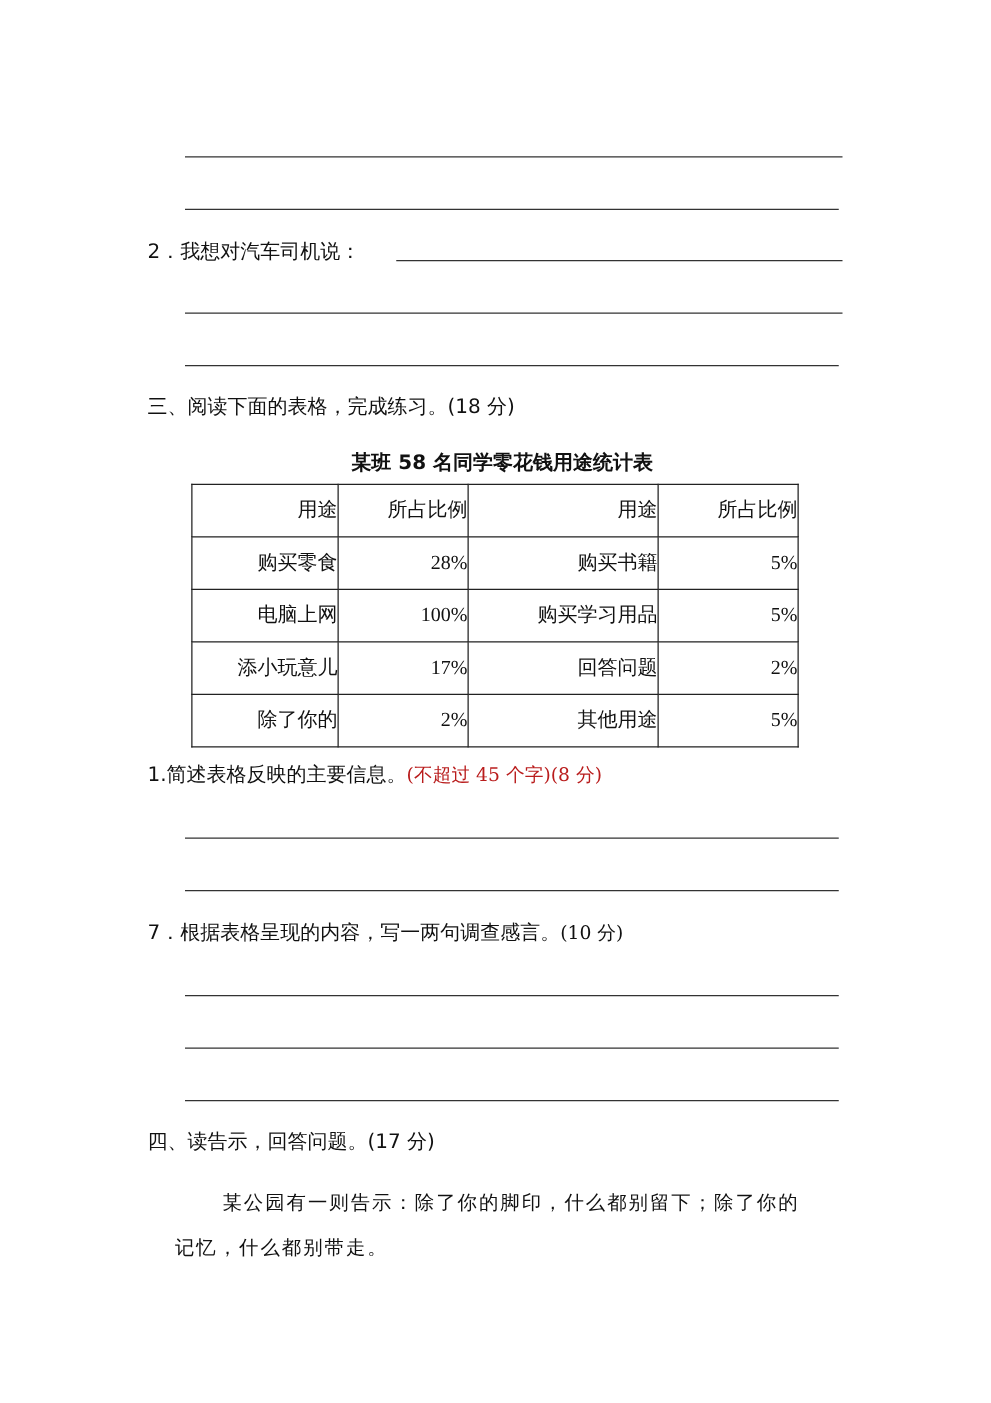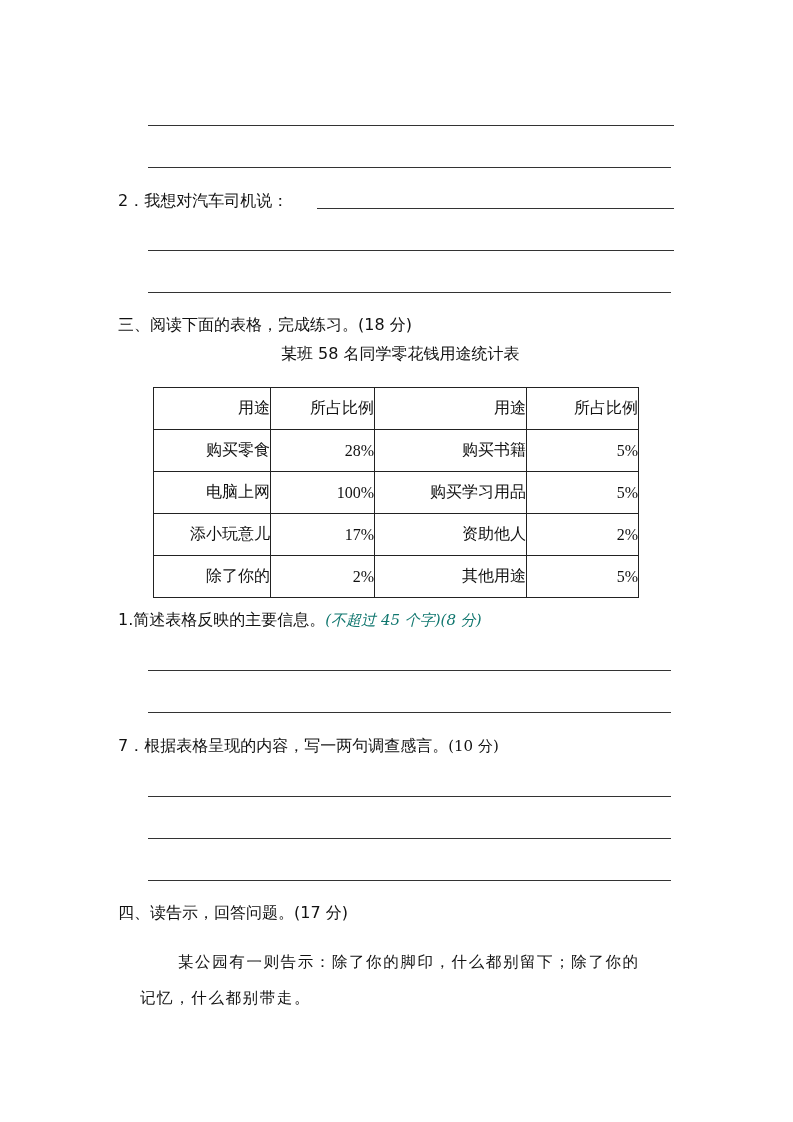--- a/index.html
+++ b/index.html
@@ -9,35 +9,35 @@
   .txt { position:absolute; white-space:nowrap; font-size:16px; line-height:20px; }
   .serif { font-family: "DejaVu Serif", "Liberation Serif", serif; }
   .small { font-size:15px; }
   table.stat { position:absolute; left:153px; top:387px; border-collapse:collapse; }
   table.stat td { border:1px solid #222; height:41px; text-align:right; font-size:16px; padding:0; }
   table.stat td.c1 { width:116px; }
   table.stat td.c2 { width:103px; }
   table.stat td.c3 { width:151px; }
   table.stat td.c4 { width:111px; }
   table.stat td.pct { font-family:"Liberation Serif", serif; }
-  .grey { color:#0f766e;font-style:italic; }
+  .grey { color:#b91c1c; }
 </style>
 </head>
 <body>
 
 <div class="line" style="left:148px; top:125px; width:526px;"></div>
 <div class="line" style="left:148px; top:167px; width:523px;"></div>
 
 <div class="txt" style="left:118px; top:191px;">2．我想对汽车司机说：</div>
 <div class="line" style="left:317px; top:208px; width:357px;"></div>
 <div class="line" style="left:148px; top:250px; width:526px;"></div>
 <div class="line" style="left:148px; top:292px; width:523px;"></div>
 
 <div class="txt" style="left:118px; top:315px;">三、阅读下面的表格，完成练习。(18 分)</div>
-<div class="txt" style="left:281px; top:344px;">某班 58 名同学零花钱用途统计表</div>
+<div class="txt" style="left:281px; top:360px;font-weight:bold;">某班 58 名同学零花钱用途统计表</div>
 
 <table class="stat">
   <tbody>
       <tr>
     <td class="c1">用途</td>
     <td class="c2">所占比例</td>
     <td class="c3">用途</td>
     <td class="c4">所占比例</td>
   </tr>
   <tr>
@@ -48,21 +48,21 @@
   </tr>
   <tr>
     <td class="c1">电脑上网</td>
     <td class="c2 pct">100%</td>
     <td class="c3">购买学习用品</td>
     <td class="c4 pct">5%</td>
   </tr>
   <tr>
     <td class="c1">添小玩意儿</td>
     <td class="c2 pct">17%</td>
-    <td class="c3">资助他人</td>
+    <td class="c3">回答问题</td>
     <td class="c4 pct">2%</td>
   </tr>
   <tr>
     <td class="c1">除了你的</td>
     <td class="c2 pct">2%</td>
     <td class="c3">其他用途</td>
     <td class="c4 pct">5%</td>
   </tr>
 </tbody>
   </table>

